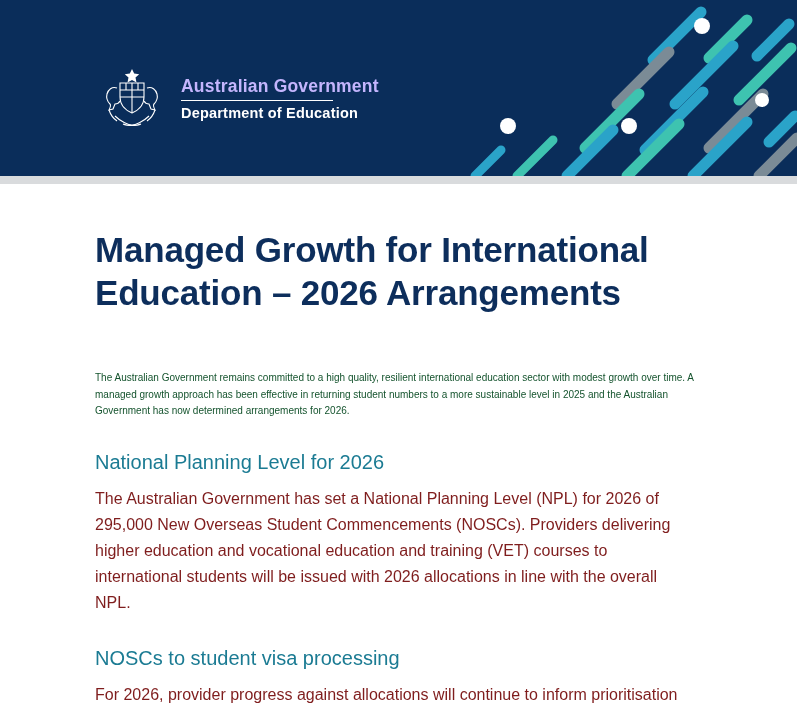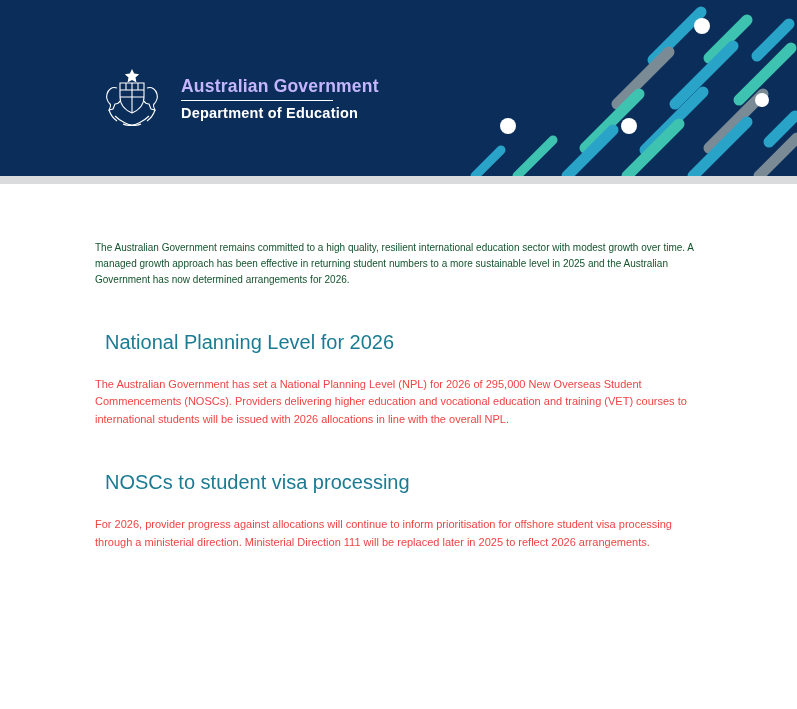--- a/index.html
+++ b/index.html
@@ -110,36 +110,36 @@
   .intro {
     margin: 0;
     padding-top: 56px;
     color: #14532d;
     font-size: 10px;
     line-height: 1.62;
     max-width: 604px;
   }
 
   .section-heading {
-    margin: 10px;
+    margin: 0;
     padding-top: 30px;
     color: #1b7b93;
     font-size: 20px;
     font-weight: normal;
     line-height: 1.3;
   }
   .section-heading.teal2 {
     color: #1b7b93;
   }
 
   .section-body {
     margin: 0;
     padding-top: 11px;
-    color: #ef4444;
-    font-size: 11px;
+    color: #7f1d1d;
+    font-size: 16px;
     line-height: 1.62;
     max-width: 604px;
   }
 </style>
 </head>
 <body>
 
 <div class="page">
 
   <div class="header">
@@ -206,20 +206,21 @@
         <div class="rule"></div>
         <div class="line2">Department of Education</div>
       </div>
     </div>
   </div>
 
   <div class="subrule"></div>
 
   <div class="content">
 
+    <h1 class="doc-title">Managed Growth for International Education – 2026 Arrangements</h1>
 
     <p class="intro">The Australian Government remains committed to a high quality, resilient international education sector with modest growth over time. A managed growth approach has been effective in returning student numbers to a more sustainable level in 2025 and the Australian Government has now determined arrangements for 2026.</p>
 
     <h2 class="section-heading">National Planning Level for 2026</h2>
     <p class="section-body">The Australian Government has set a National Planning Level (NPL) for 2026 of 295,000 New Overseas Student Commencements (NOSCs). Providers delivering higher education and vocational education and training (VET) courses to international students will be issued with 2026 allocations in line with the overall NPL.</p>
 
     <h2 class="section-heading teal2">NOSCs to student visa processing</h2>
     <p class="section-body">For 2026, provider progress against allocations will continue to inform prioritisation for offshore student visa processing through a ministerial direction. Ministerial Direction 111 will be replaced later in 2025 to reflect 2026 arrangements.</p>
 
   </div>

